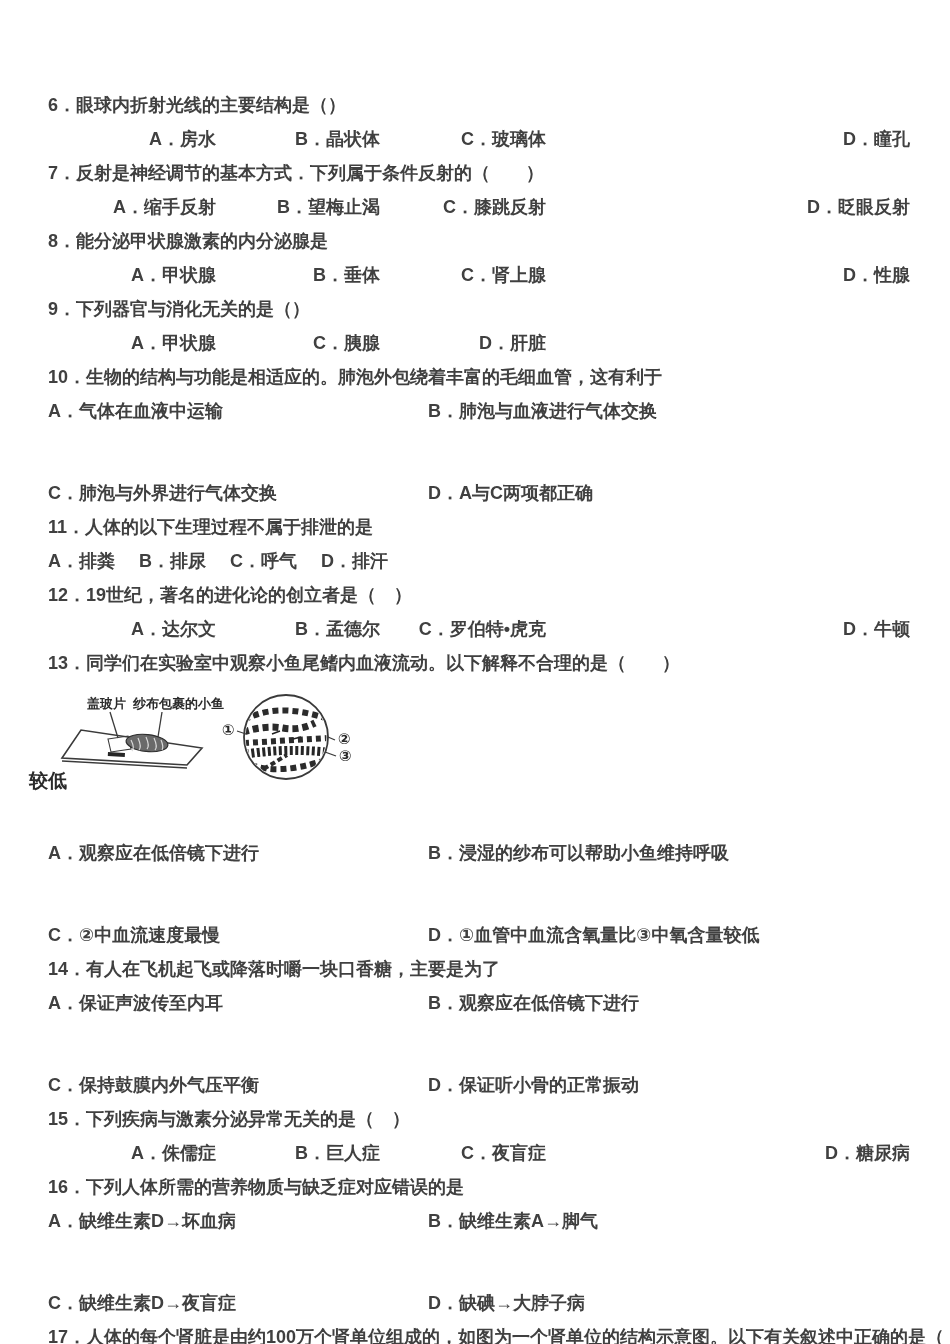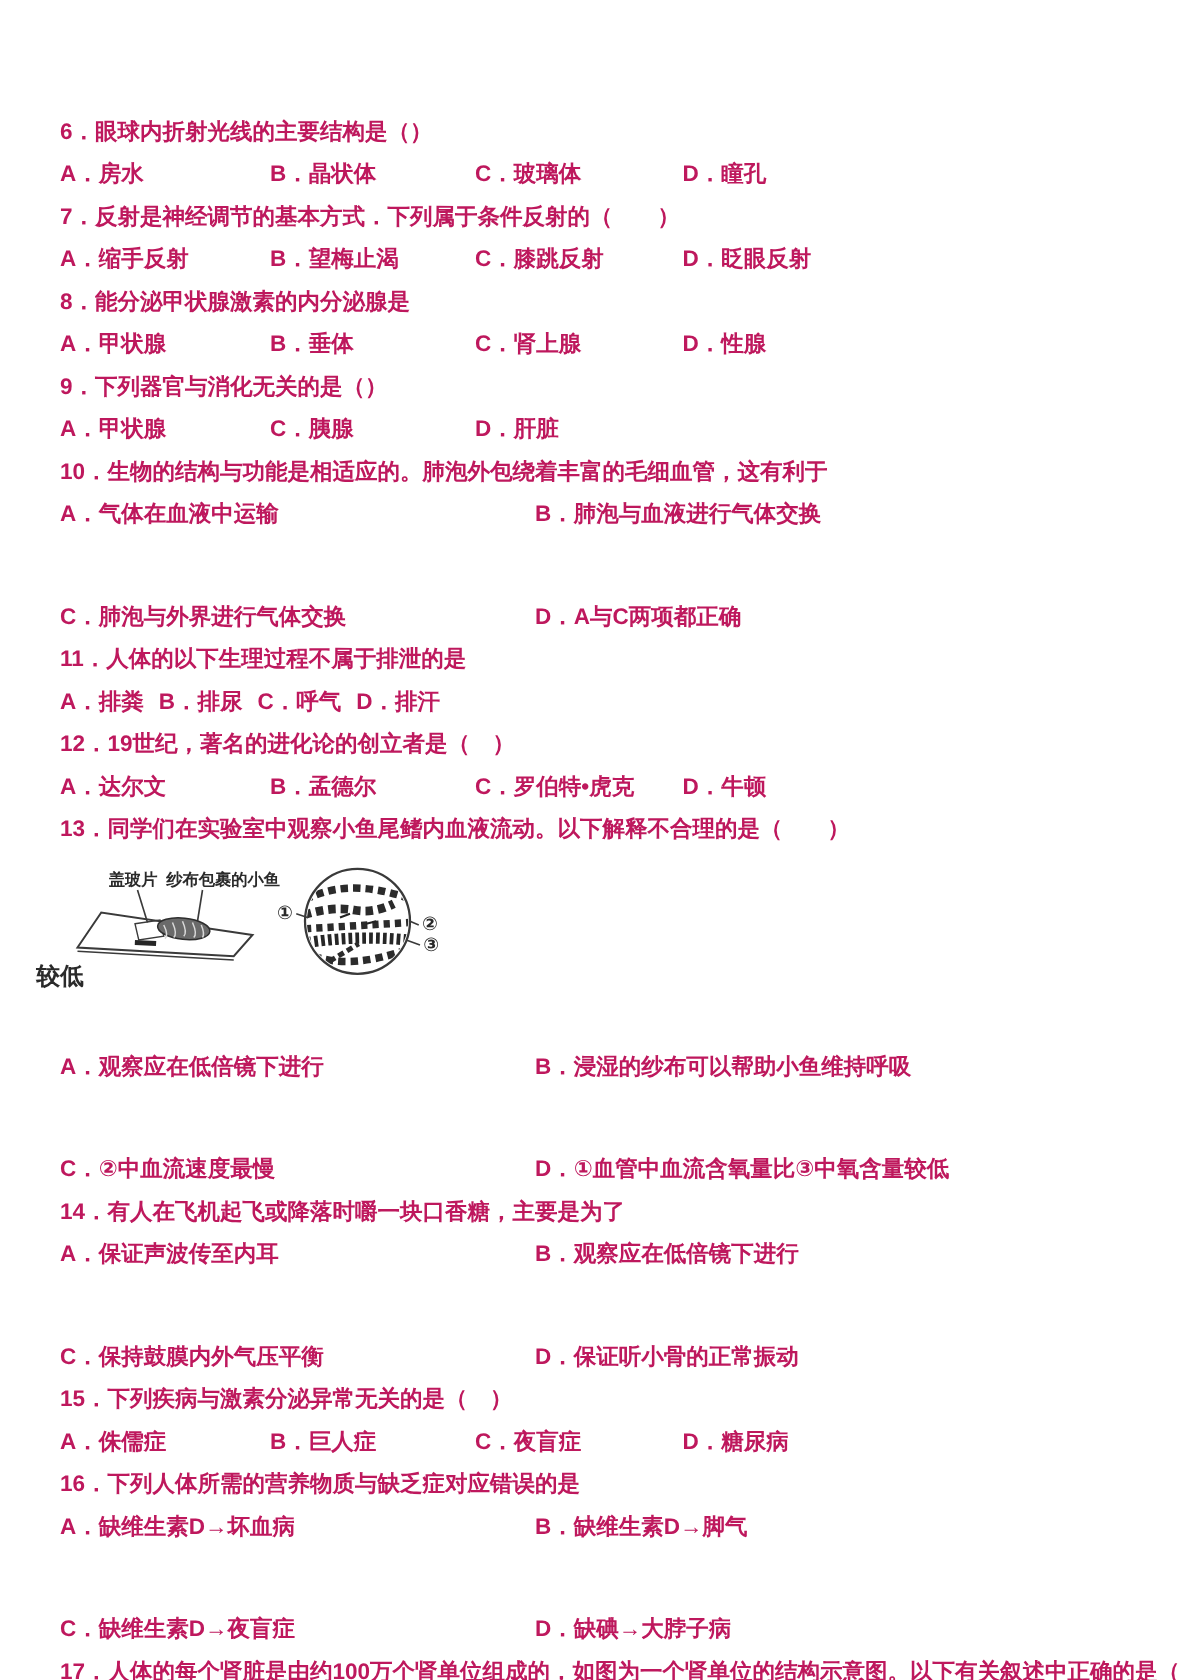--- a/index.html
+++ b/index.html
@@ -5,29 +5,29 @@
   * { margin:0; padding:0; box-sizing:border-box; }
   html,body { background:#ffffff; }
   .page {
     position:relative;
     width:950px; height:1344px;
     background:#ffffff;
     padding:88px 40px 0 48px;
     font-family:"Liberation Sans","DejaVu Sans",sans-serif;
     font-weight:bold;
     font-size:18px;
-    color:#be185d;
+    color:#404040;
     overflow:hidden;
   }
   .row { line-height:34px; white-space:nowrap; }
-  .cols4 { display:grid; grid-template-columns:168px 164px 166px 1fr; }
+  .cols4 { display:grid; grid-template-columns:168px 164px 166px 1fr;text-align:right; }
   .cols4 > span { line-height:34px; white-space:nowrap; }
   .cols2 { display:grid; grid-template-columns:332px 1fr;gap:48px; }
   .cols2 > span { line-height:34px; white-space:nowrap; }
-  .inline-opts { display:flex; gap:12px; }
+  .inline-opts { display:flex; gap:24px; }
   .fig-row { height:146px; }
   .fig-row svg { display:block; margin:10px 0 0 -23px; }
   .fig-stroke { stroke:#3a3a3a; fill:none; }
   .fig-text { font-family:"Liberation Sans","DejaVu Sans",sans-serif; fill:#2a2a2a; }
 </style>
 </head>
 <body>
 
 <div class="page">
 
@@ -148,21 +148,21 @@
   <div class="cols4">
     <span>A．侏儒症</span>
     <span>B．巨人症</span>
     <span>C．夜盲症</span>
     <span>D．糖尿病</span>
   </div>
 
   <div class="row">16．下列人体所需的营养物质与缺乏症对应错误的是</div>
   <div class="cols2">
     <span>A．缺维生素D→坏血病</span>
-    <span>B．缺维生素D→脚气</span>
+    <span>B．缺维生素A→脚气</span>
     <span>C．缺维生素D→夜盲症</span>
     <span>D．缺碘→大脖子病</span>
   </div>
 
   <div class="row">17．人体的每个肾脏是由约100万个肾单位组成的，如图为一个肾单位的结构示意图。以下有关叙述中正确的是（</div>
   <div class="row">）</div>
 
 </div>
 
 </body></html>

